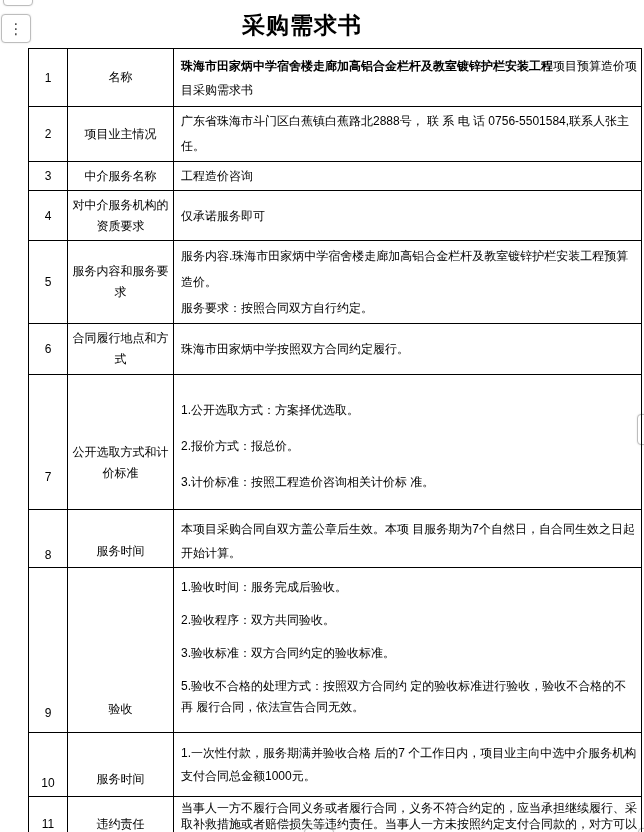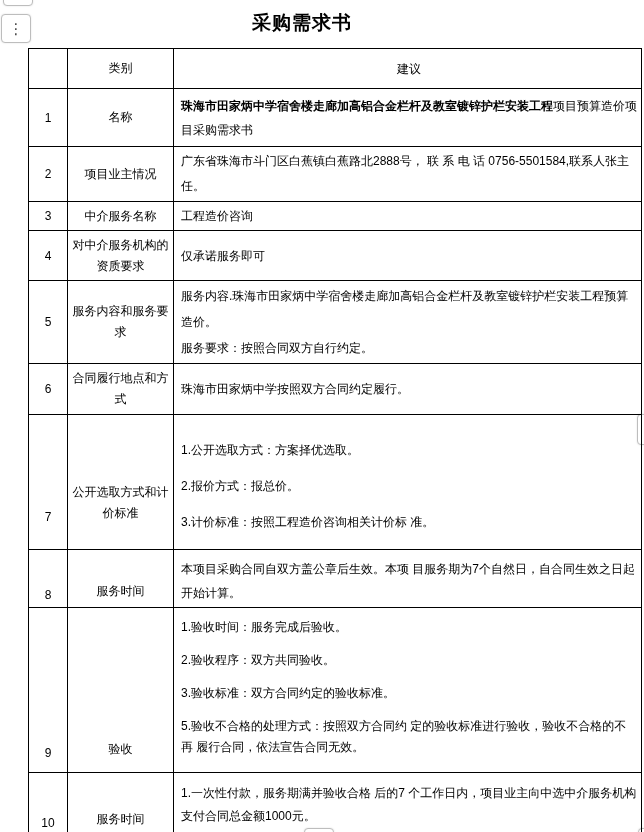--- a/index.html
+++ b/index.html
@@ -2,21 +2,21 @@
 <html><head>
 <meta charset="utf-8">
 <style>
   * { margin:0; padding:0; box-sizing:border-box; }
   html,body { width:644px; height:832px; background:#ffffff; overflow:hidden; position:relative;
               font-family:"Liberation Sans","DejaVu Sans",sans-serif; color:#000; }
 
   
   .doc-title { position:absolute; top:10px; left:0; width:604px; text-align:center;
                font-family:Liberation Sans, sans-serif;
-               font-size:19px; font-weight:bold; letter-spacing:1px; }
+               font-size:23px; font-weight:bold; letter-spacing:1px; }
 
   
   table.req { position:absolute; left:28px; top:48px; width:613px;
               border-collapse:collapse; table-layout:fixed; }
   table.req td { border:1px solid #000; font-size:12px; vertical-align:middle;
                  overflow:hidden; }
   td.c-num { width:39px; text-align:center; }
   td.c-cat { width:106px; text-align:center; line-height:21px; padding:0 4px; }
   td.c-val { width:468px; text-align:left; padding:2px 4px 2px 7px; line-height:24px;
              word-break:break-all; }
@@ -62,25 +62,20 @@
   <span>⋮</span>
 </div>
 <div class="chrome handle-right"></div>
 <div class="chrome handle-bottom"></div>
 <div class="chrome handle-corner"></div>
 
 <h1 class="doc-title">采购需求书</h1>
 
 <table class="req">
   <tbody>
-      <tr class="rh">
-    <td class="c-num"></td>
-    <td class="c-cat">类别</td>
-    <td class="c-val" style="text-align:center">建议</td>
-  </tr>
 
   <tr class="r1">
     <td class="c-num">1</td>
     <td class="c-cat">名称</td>
     <td class="c-val">
       <span class="bold">珠海市田家炳中学宿舍楼走廊加高铝合金栏杆及教室镀锌护栏安装工程</span><span>项目预算造价项目采购需求书</span>
     </td>
   </tr>
 
   <tr class="r2">

